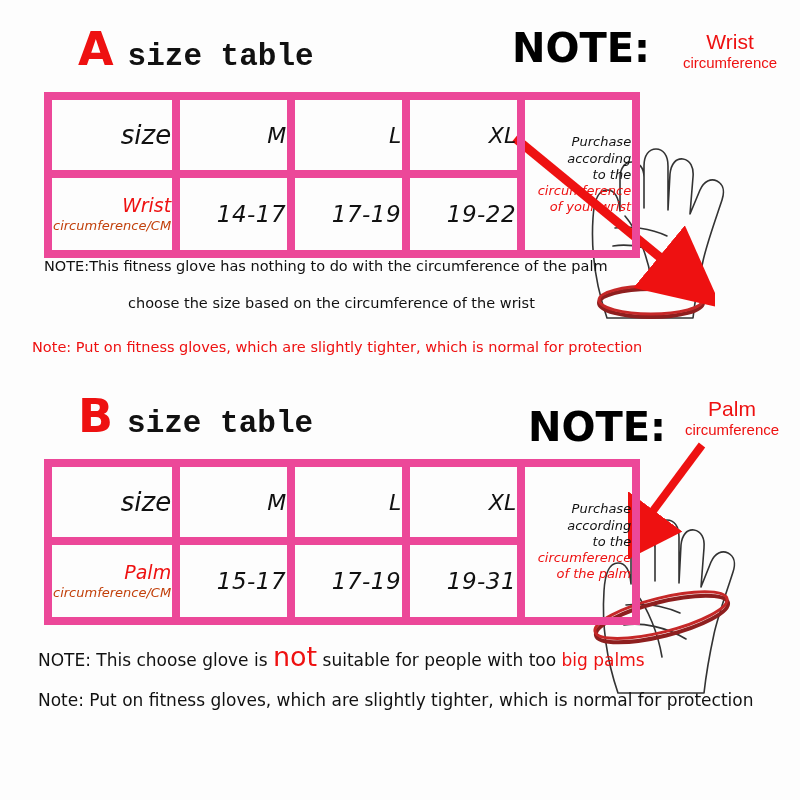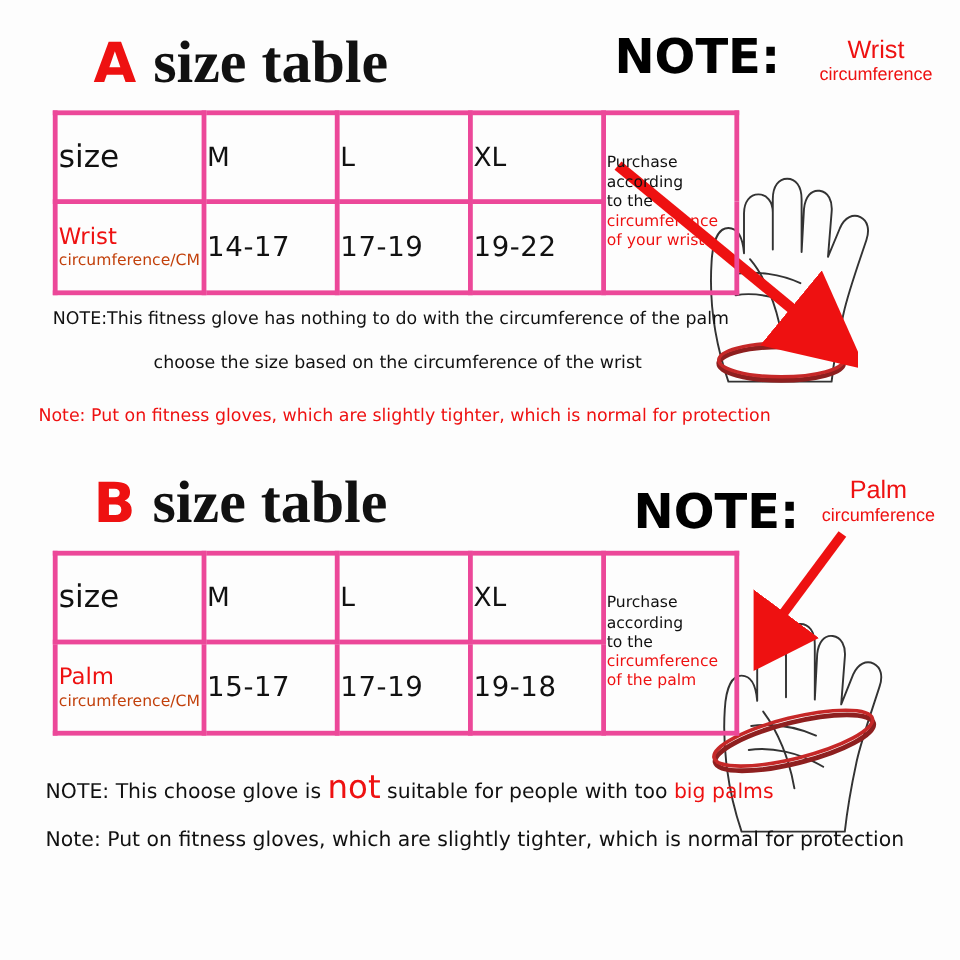--- a/index.html
+++ b/index.html
@@ -39,23 +39,23 @@
   }
   .title-letter {
     color: #ee1111;
     font-size: 46px;
     font-weight: bold;
     font-family: "DejaVu Sans", sans-serif;
     line-height: 1;
   }
   .title-text {
     color: #111111;
-    font-size: 50px;
+    font-size: 31px;
     font-weight: bold;
-    font-family: Liberation Serif, serif;
+    font-family: Liberation Mono, monospace;
     line-height: 1;
   }
 
   
   .note-head {
     position: absolute;
     color: #000000;
     font-size: 40px;
     font-weight: bold;
     font-family: "DejaVu Sans", sans-serif;
@@ -76,24 +76,25 @@
     font-size: 15px;
   }
 
   
   table.size-table {
     position: absolute;
     border-collapse: collapse;
     table-layout: fixed;
   }
   table.size-table td {
-    border: 4px solid #ec4899;
-    text-align: left;
+    border: 8px solid #ec4899;
+    text-align: right;
     vertical-align: middle;
     font-family: "DejaVu Sans", sans-serif;
+    font-style: italic;
   }
   td.c-size  { width: 110px; height: 68px; font-size: 26px; color: #111; }
   td.c-m, td.c-l, td.c-xl { width: 105px; font-size: 22px; color: #111; }
   td.c-note  { width: 105px; font-size: 13px; line-height: 1.2; }
   td.c-note .blk { color: #111; display:block; }
   td.c-note .red { color: #ee1111; display:block; }
 
   td.c-label {
     height: 70px;
     font-size: 19px;
@@ -305,21 +306,21 @@
           <span class="red">of the palm</span>
         </td>
       </tr>
       <tr>
         <td class="c-label">
           <span>Palm</span>
           <span class="unit">circumference/CM</span>
         </td>
         <td class="c-val">15-17</td>
         <td class="c-val">17-19</td>
-        <td class="c-val">19-18</td>
+        <td class="c-val">19-31</td>
       </tr>
     </tbody>
       </table>
 
     <div class="bline" style="left:38px; top:270px;">
       <span>NOTE: This choose glove is </span><span class="not">not</span><span> suitable for people with too </span><span class="tail">big palms</span>
     </div>
 
     <div class="bline" style="left:38px; top:315px;">Note: Put on fitness gloves, which are slightly tighter, which is normal for protection</div>
   </div>

